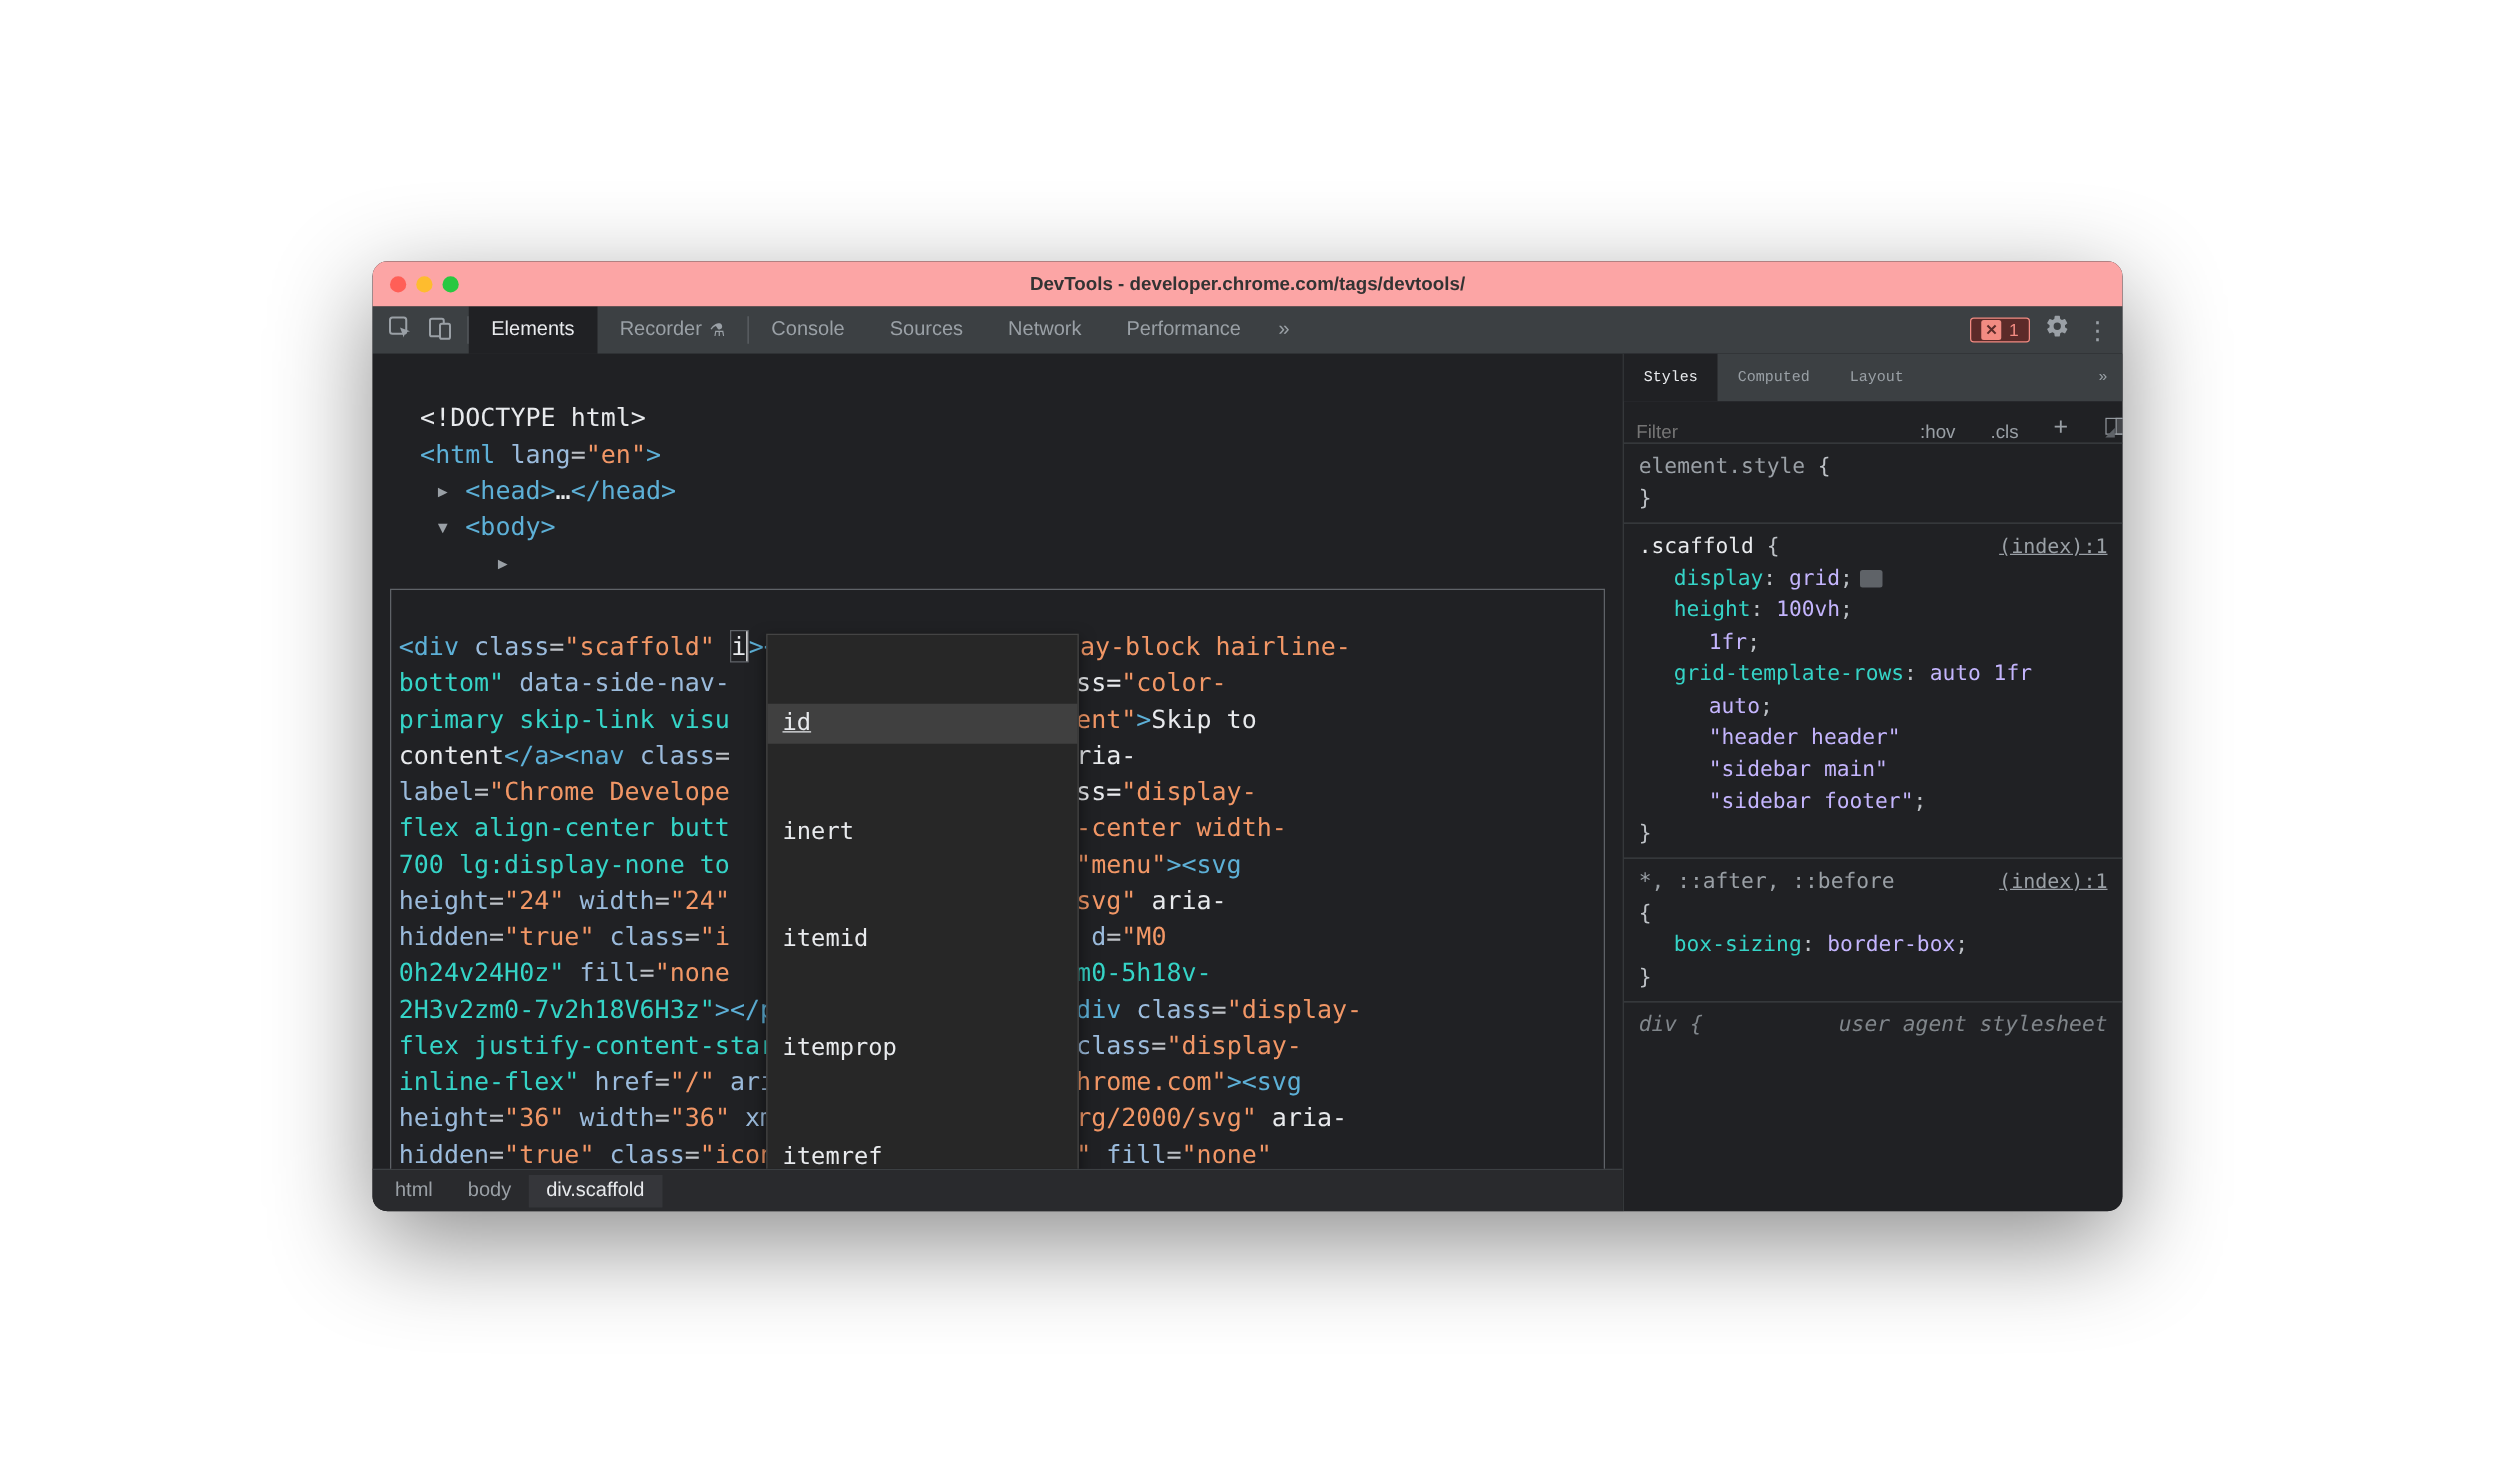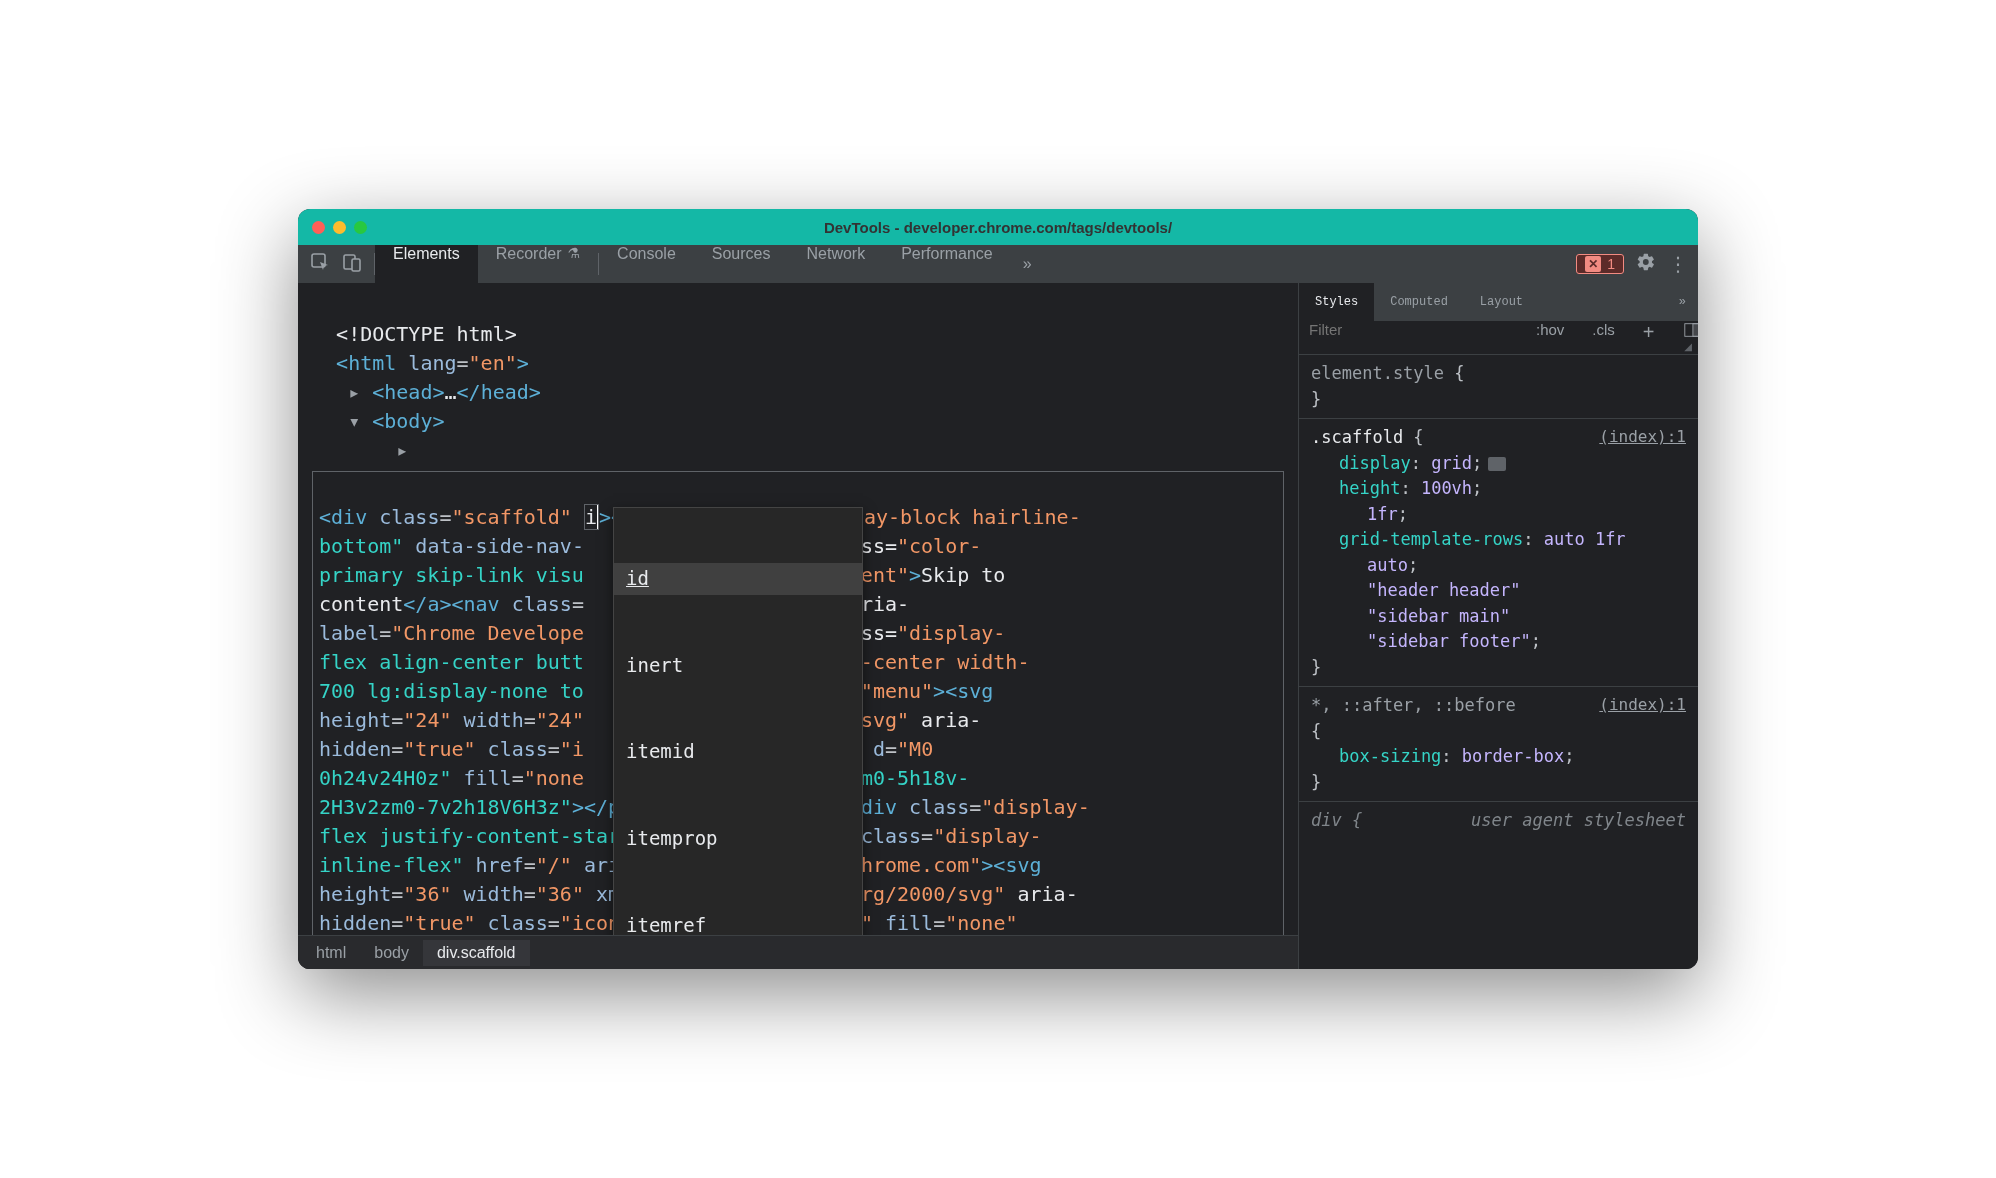--- a/index.html
+++ b/index.html
@@ -18,42 +18,42 @@
     border-radius: 12px;
     overflow: hidden;
     box-shadow: 0 25px 80px rgba(0,0,0,0.45);
     display: flex;
     flex-direction: column;
     background: #202124;
     font-size: 20px;
   }
   .titlebar {
     height: 36px;
-    background: #14b8a6;
+    background: #fca5a5;
     display: flex;
     align-items: center;
     padding: 0 14px;
     position: relative;
   }
   .traffic { display: flex; gap: 8px; }
   .dot { width: 13px; height: 13px; border-radius: 50%; }
   .red { background: #ff5f57; } .yellow { background: #febc2e; } .green { background: #28c840; }
   .title { position: absolute; left: 0; right: 0; text-align: center; font-family: -apple-system, sans-serif; font-size: 15px; font-weight: 600; color: #333; }
 
   .tabbar {
     height: 38px;
     background: #3c4043;
     display: flex;
     align-items: stretch;
     color: #9aa0a6;
     font-family: -apple-system, "Helvetica Neue", sans-serif;
     font-size: 16px;
   }
   .tabbar .leftico { display:flex; align-items:center; padding: 0 12px; gap:12px;}
-  .tab { display:flex; align-items:flex-start; padding: 0 18px; cursor:pointer; gap:6px; }
+  .tab { display:flex; align-items:center; padding: 0 18px; cursor:pointer; gap:6px; }
   .tab.active { background:#202124; color:#e8eaed; }
   .vsep { width:1px; background:#5f6368; margin: 8px 0; }
   .tab-overflow { padding: 0 12px; display:flex; align-items:center; color:#9aa0a6; }
   .right-tools { margin-left:auto; display:flex; align-items:center; gap:12px; padding-right:10px; }
   .errbadge { display:flex; align-items:center; gap:6px; background:#5c2b29; border:1px solid #f28b82; border-radius:3px; padding: 1px 8px; color:#f28b82; font-size:14px; }
   .errbadge .x { background:#f28b82; color:#5c2b29; width:16px; height:16px; border-radius:2px; display:flex; align-items:center; justify-content:center; font-weight:700; font-size:12px; }
   .gear, .kebab { color:#9aa0a6; font-size:20px; cursor:pointer; }
 
   .main { flex:1; display:flex; min-height:0; }
   .elements { flex:1; background:#202124; display:flex; flex-direction:column; min-width:0; position:relative; }
@@ -118,21 +118,21 @@
     height:38px; background:#3c4043;
     display:flex; align-items:stretch;
     font-family:Liberation Mono, monospace; font-size:12px;
   }
   .stab { padding: 0 16px; display:flex; align-items:center; color:#9aa0a6; cursor:pointer; }
   .stab.active { background:#202124; color:#e8eaed; }
   .sideover { margin-left:auto; padding:0 12px; display:flex; align-items:center; color:#9aa0a6; }
 
   .filterbar {
     height:34px; border-bottom:1px solid #3c4043;
-    display:flex; align-items:flex-start; padding: 0 10px; gap:28px;
+    display:flex; align-items:flex-end; padding: 0 10px; gap:28px;
     color:#9aa0a6; font-family:-apple-system,sans-serif; font-size:15px;
     position:relative;
   }
   .filterbar input {
     background:transparent; border:none; outline:none; color:#e8eaed; flex:1; font-size:15px;
   }
   .filterbar .resize-handle { position:absolute; right:6px; bottom:2px; color:#5f6368; font-size:10px; }
   .plus { font-size:20px; }
   .boxicon svg { width:18px; height:18px; stroke:#9aa0a6; fill:none; }
 

